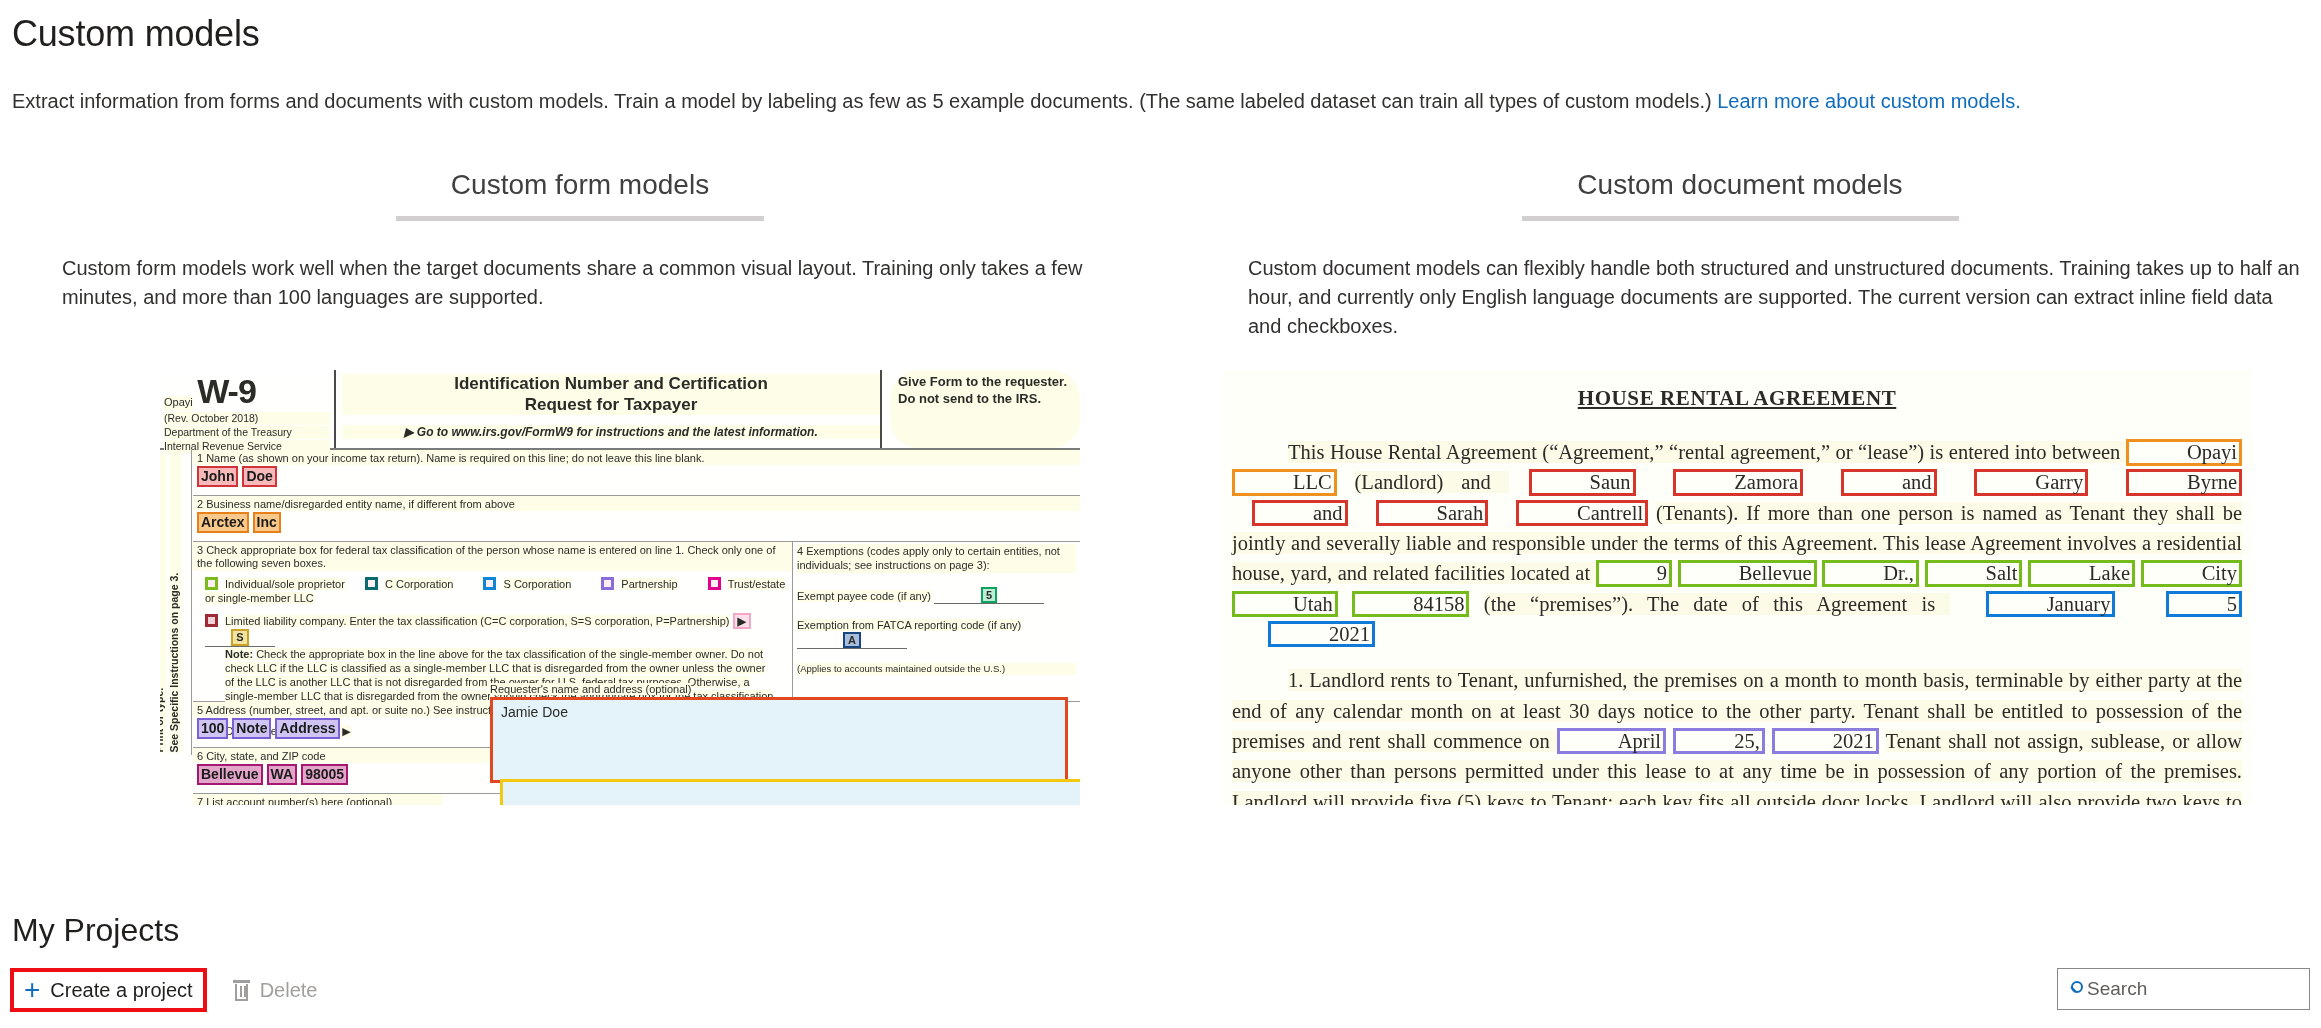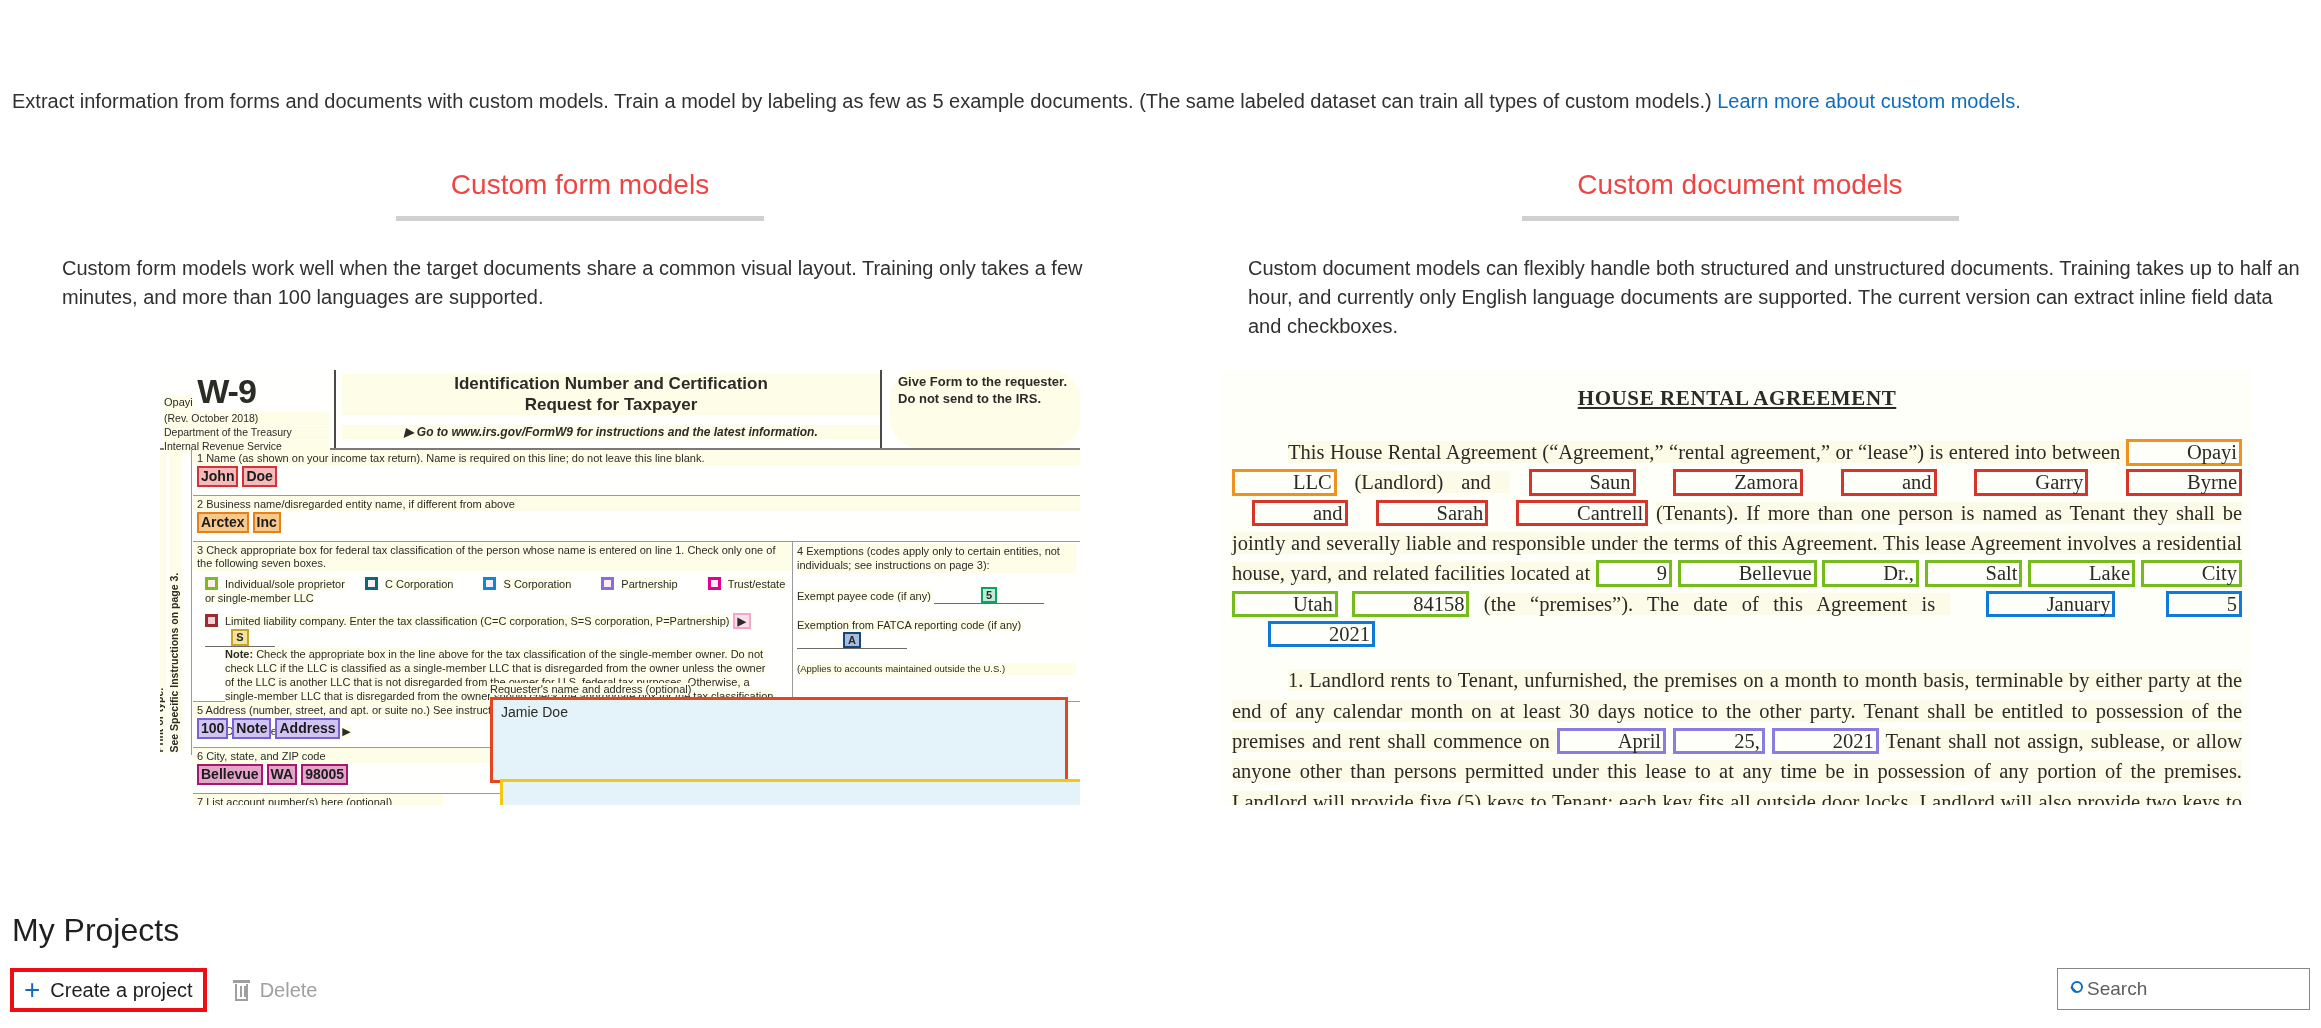--- a/index.html
+++ b/index.html
@@ -30,21 +30,21 @@
   }
 
   
   .columns { position: absolute; left: 0; top: 160px; width: 2321px; }
   .col { position: absolute; top: 0; }
   .col-left  { left: 10px;   width: 1140px; }
   .col-right { left: 1170px; width: 1140px; }
 
   .col-head {
     text-align: center;
-    font-size: 28px; font-weight: 400; color: #ef4444;
+    font-size: 28px; font-weight: 400; color: #404040;
     line-height: 1.2; padding-top: 8px;
   }
   .col-rule {
     height: 5px; background: #d2d0ce;
     margin: 14px auto 0 auto;
   }
   .col-left  .col-rule { width: 368px; }
   .col-right .col-rule { width: 437px; }
 
   .col-desc {
@@ -230,20 +230,21 @@
     border: none; outline: none; font-size: 19px; color: #605e5c;
     font-family: "Liberation Sans", sans-serif; width: 100%; background: transparent;
   }
   .search-input::placeholder { color: #605e5c; opacity: 1; }
 </style>
 </head>
 <body>
 
 <div class="page">
 
+  <div class="page-title">Custom models</div>
   <div class="page-subtitle">
     <span>Extract information from forms and documents with custom models. Train a model by labeling as few as 5 example documents. (The same labeled dataset can train all types of custom models.) </span><a class="link" href="#">Learn more about custom models.</a>
   </div>
 
   <div class="columns">
 
     <div class="col col-left">
       <div class="col-head">Custom form models</div>
       <div class="col-rule"></div>
       <div class="col-desc">Custom form models work well when the target documents share a common visual layout. Training only takes a few minutes, and more than 100 languages are supported.</div>

